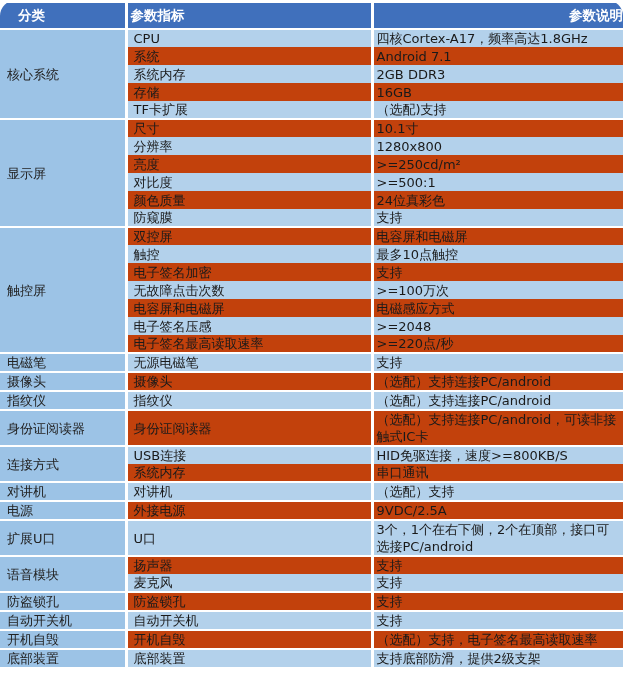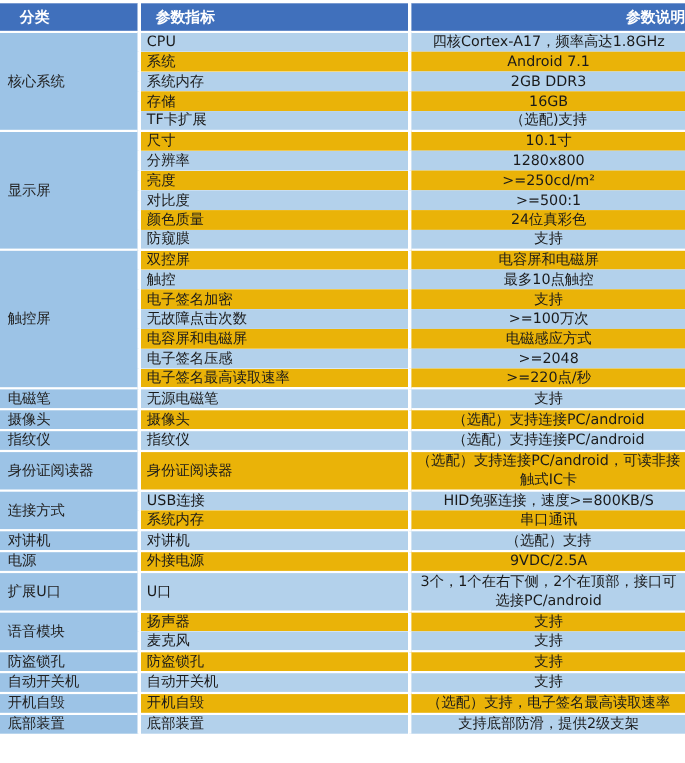--- a/index.html
+++ b/index.html
@@ -8,20 +8,21 @@
     background: #ffffff;
     font-family: "DejaVu Sans", "Liberation Sans", sans-serif;
   }
   .page {
     width: 623px;
     height: 694px;
     box-sizing: border-box;
     padding-top: 3px;
     background: #ffffff;
     overflow: hidden;
+    border-radius: 16px;
   }
   table.spec {
     border-collapse: collapse;
     table-layout: fixed;
     width: 623px;
   }
   col.c1 { width: 126px; }
   col.c2 { width: 246px; }
   col.c3 { width: 251px; }
 
@@ -31,21 +32,21 @@
     font-size: 13.5px;
     font-weight: bold;
     height: 25px;
     text-align: left;
     border-bottom: 2px solid #ffffff;
     padding: 0;
     white-space: nowrap;
     overflow: hidden;
   }
   th.h1 { padding-left: 18px; border-right: 3px solid #ffffff; }
-  th.h2 { padding-left: 14px; border-right: 3px solid #ffffff; }
+  th.h2 { padding-left: 3px; border-right: 3px solid #ffffff; }
   th.h3 { padding-left: 13px; text-align: right; }
 
   tr.bodyrow { height: 18px; }
 
   td {
     font-size: 13px;
     line-height: 17px;
     color: #1a1a1a;
     vertical-align: middle;
     padding: 0;
@@ -60,24 +61,23 @@
   td.param {
     border-right: 3px solid #ffffff;
     padding-left: 6px;
     white-space: nowrap;
     overflow: hidden;
   }
   td.value {
     padding-left: 3px;
     padding-right: 2px;
     word-break: break-all;
-    text-align: center;
   }
   td.ra { background: #B3D1EB; margin-top: 10px; }
-  td.rb { background: #eab308; }
+  td.rb { background: #c2410c; }
   tr.secstart td { border-top: 2px solid #ffffff; }
 </style>
 </head>
 <body>
 
 <div class="page">
   <table class="spec">
     <colgroup>
       <col class="c1">
         <col class="c2">

